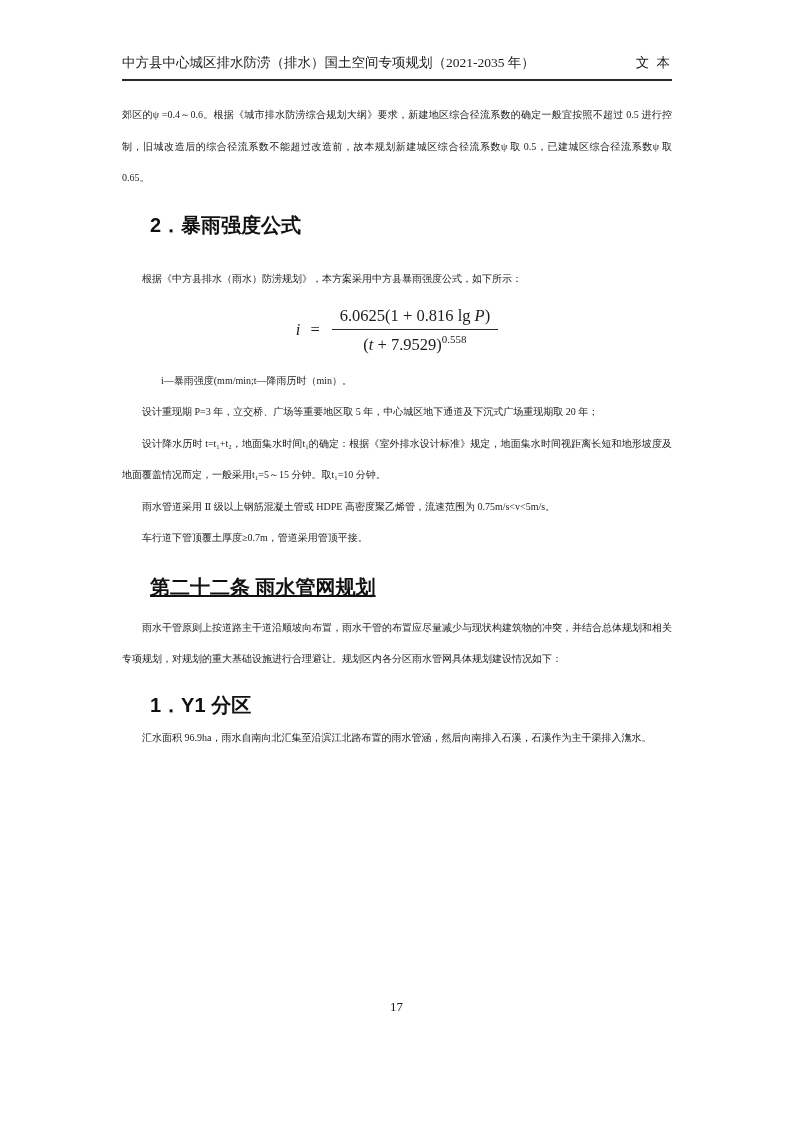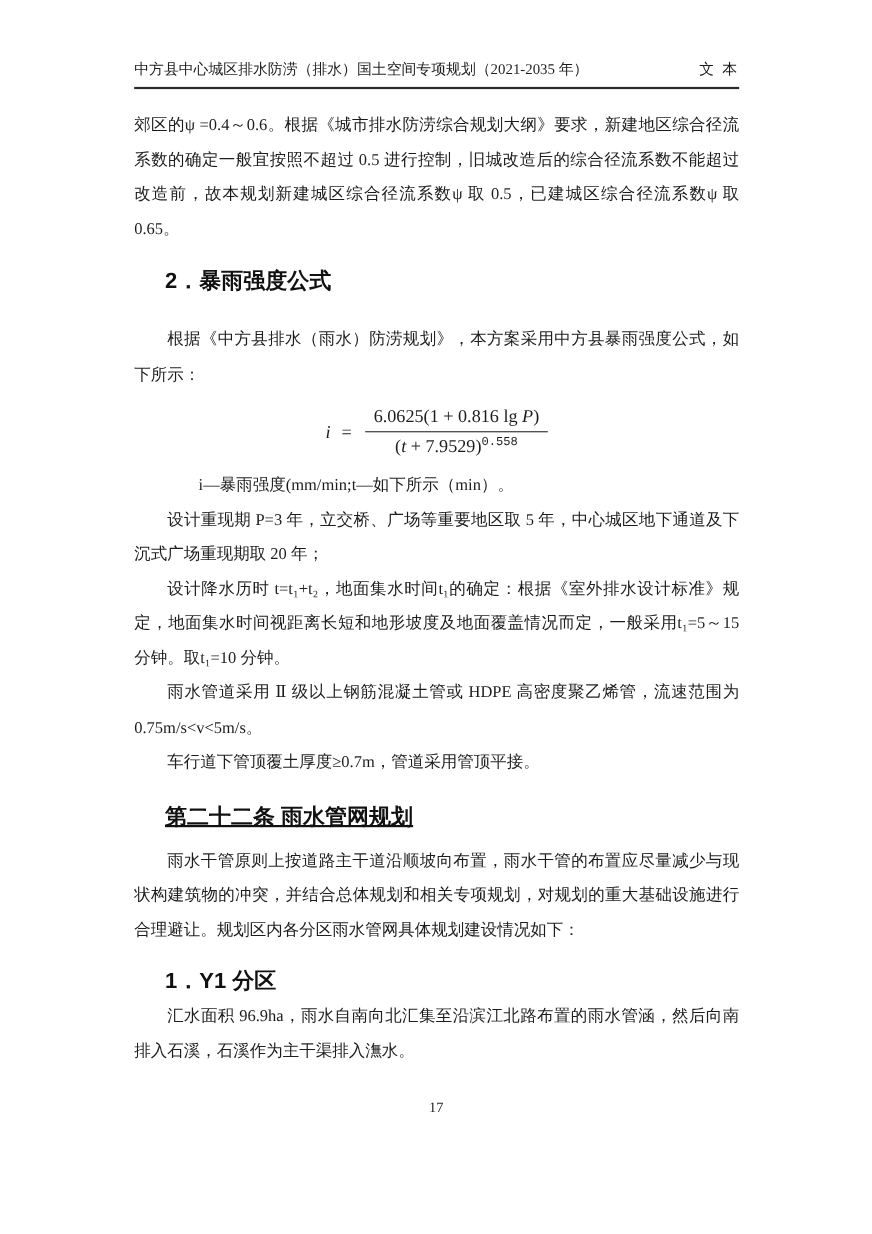--- a/index.html
+++ b/index.html
@@ -33,21 +33,21 @@
     font-size: 13.5px;
     line-height: 18px;
     white-space: nowrap;
   }
   .doc-header .side {
     letter-spacing: 2px;
   }
   
   p.body {
     margin: 0;
-    font-size: 15px;
+    font-size: 10px;
     line-height: 31.5px;
     text-align: justify;
     text-align-last: left;
     text-indent: 2em;
   }
   p.body.no-indent { text-indent: 0; }
   p.body.first { margin-top: 18px; }
   p.where-2 { text-indent: 3.9em; }
   
   .h-num, .h-article {
@@ -76,21 +76,21 @@
   .frac {
     display: inline-flex;
     flex-direction: column;
     text-align: center;
   }
   .frac .num {
     padding: 0 8px 3px 8px;
     border-bottom: 1.4px solid #2a2a2a;
   }
   .frac .den { padding: 3px 8px 0 8px; }
-  sup.expo { font-size: 11px; font-family: Liberation Mono, monospace; }
+  sup.expo { font-size: 11px; }
   
   .page-footer {
     position: absolute;
     left: 0;
     top: 999px;
     width: 793px;
     text-align: center;
     font-size: 13px;
     color: #1c1c1c;
   }
@@ -114,21 +114,21 @@
 
     <div class="formula-row">
       <span class="f-lhs">i</span>
       <span class="f-eq">=</span>
       <span class="frac">
         <span class="num"><span>6.0625(1 + 0.816 lg </span><span class="var">P</span><span>)</span></span>
         <span class="den"><span>(</span><span class="var">t</span><span> + 7.9529)</span><sup class="expo">0.558</sup></span>
       </span>
     </div>
 
-    <p class="body where-2">i—暴雨强度(mm/min;t—如下所示（min）。</p>
+    <p class="body where-2">i—暴雨强度(mm/min;t—降雨历时（min）。</p>
 
     <p class="body">设计重现期 P=3 年，立交桥、广场等重要地区取 5 年，中心城区地下通道及下沉式广场重现期取 20 年；</p>
 
     <p class="body">设计降水历时 t=t₁+t₂，地面集水时间t₁的确定：根据《室外排水设计标准》规定，地面集水时间视距离长短和地形坡度及地面覆盖情况而定，一般采用t₁=5～15 分钟。取t₁=10 分钟。</p>
 
     <p class="body">雨水管道采用 Ⅱ 级以上钢筋混凝土管或 HDPE 高密度聚乙烯管，流速范围为 0.75m/s&lt;v&lt;5m/s。</p>
 
     <p class="body">车行道下管顶覆土厚度≥0.7m，管道采用管顶平接。</p>
 
     <h2 class="h-article h-art22">第二十二条 雨水管网规划</h2>

